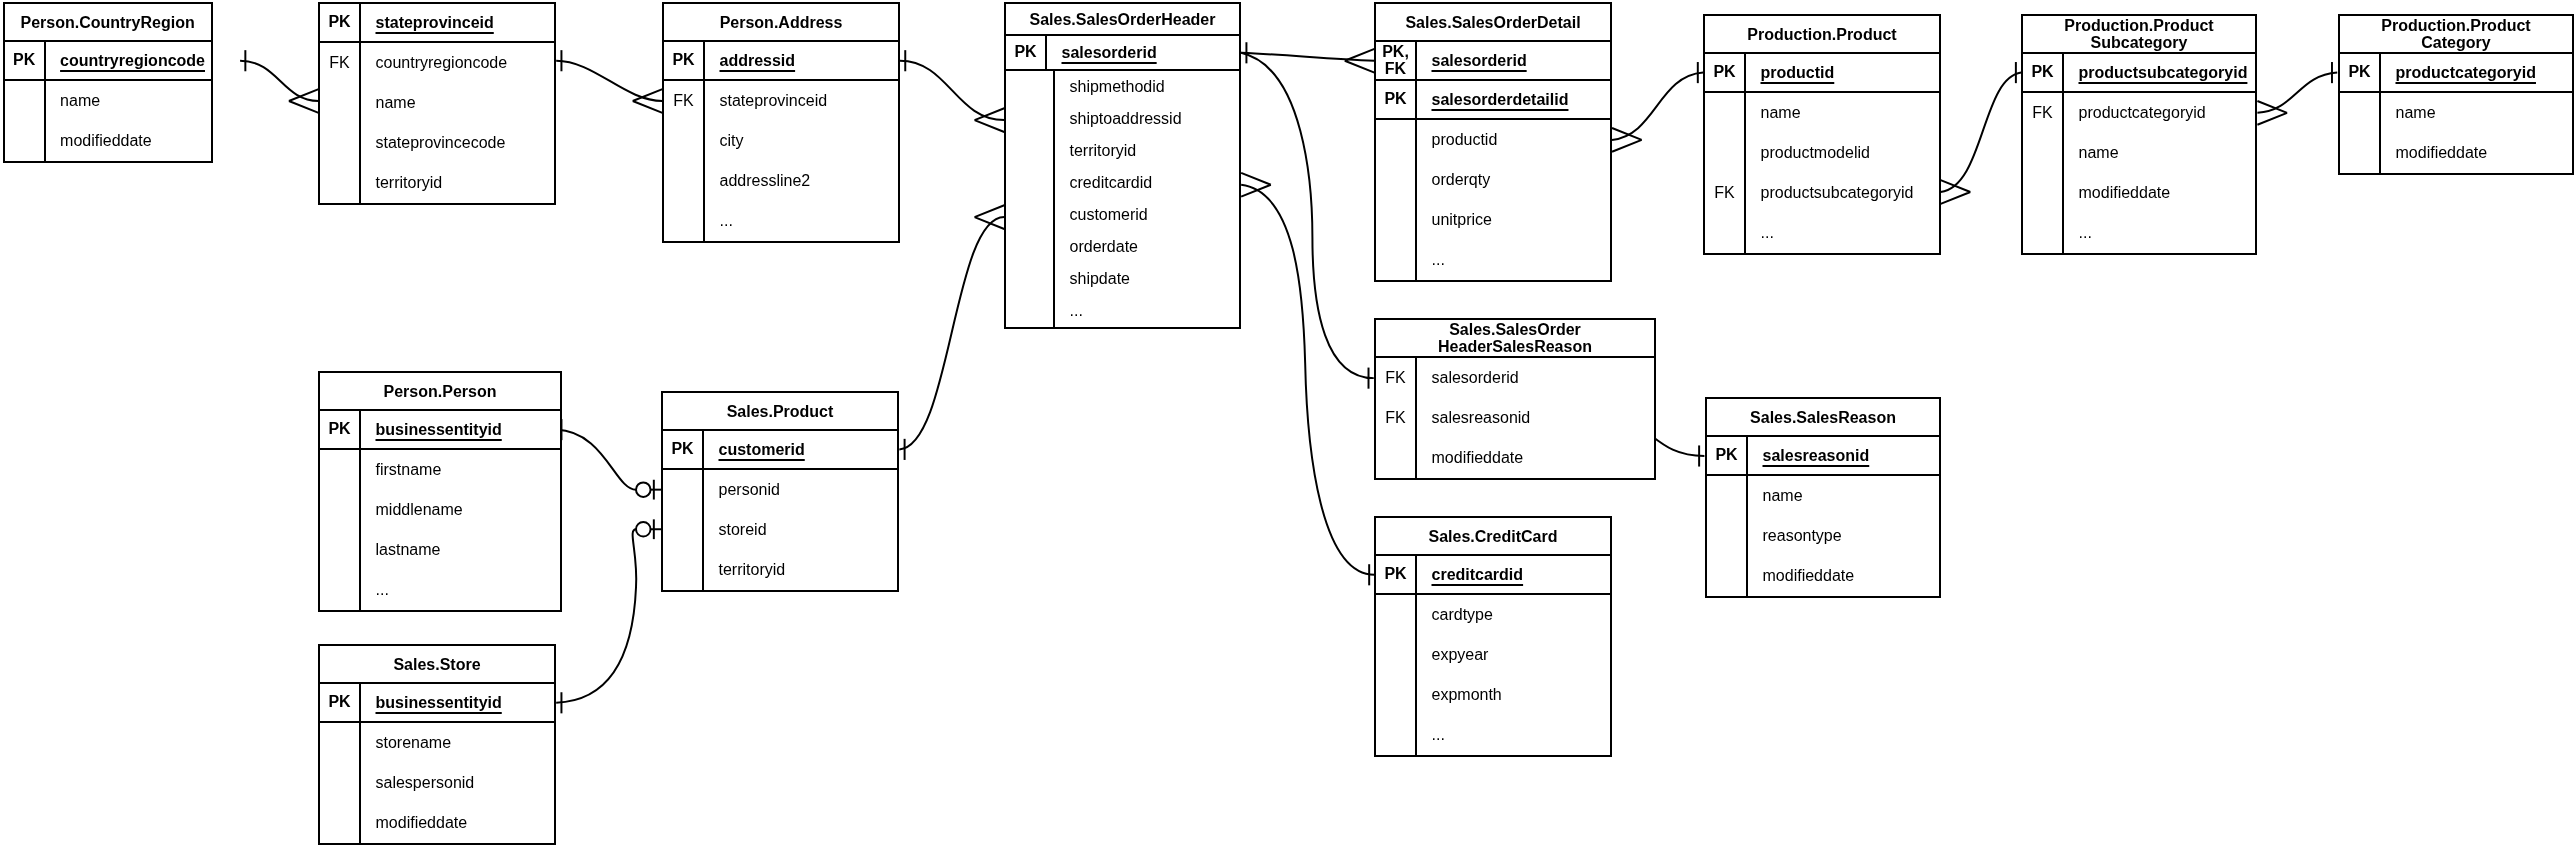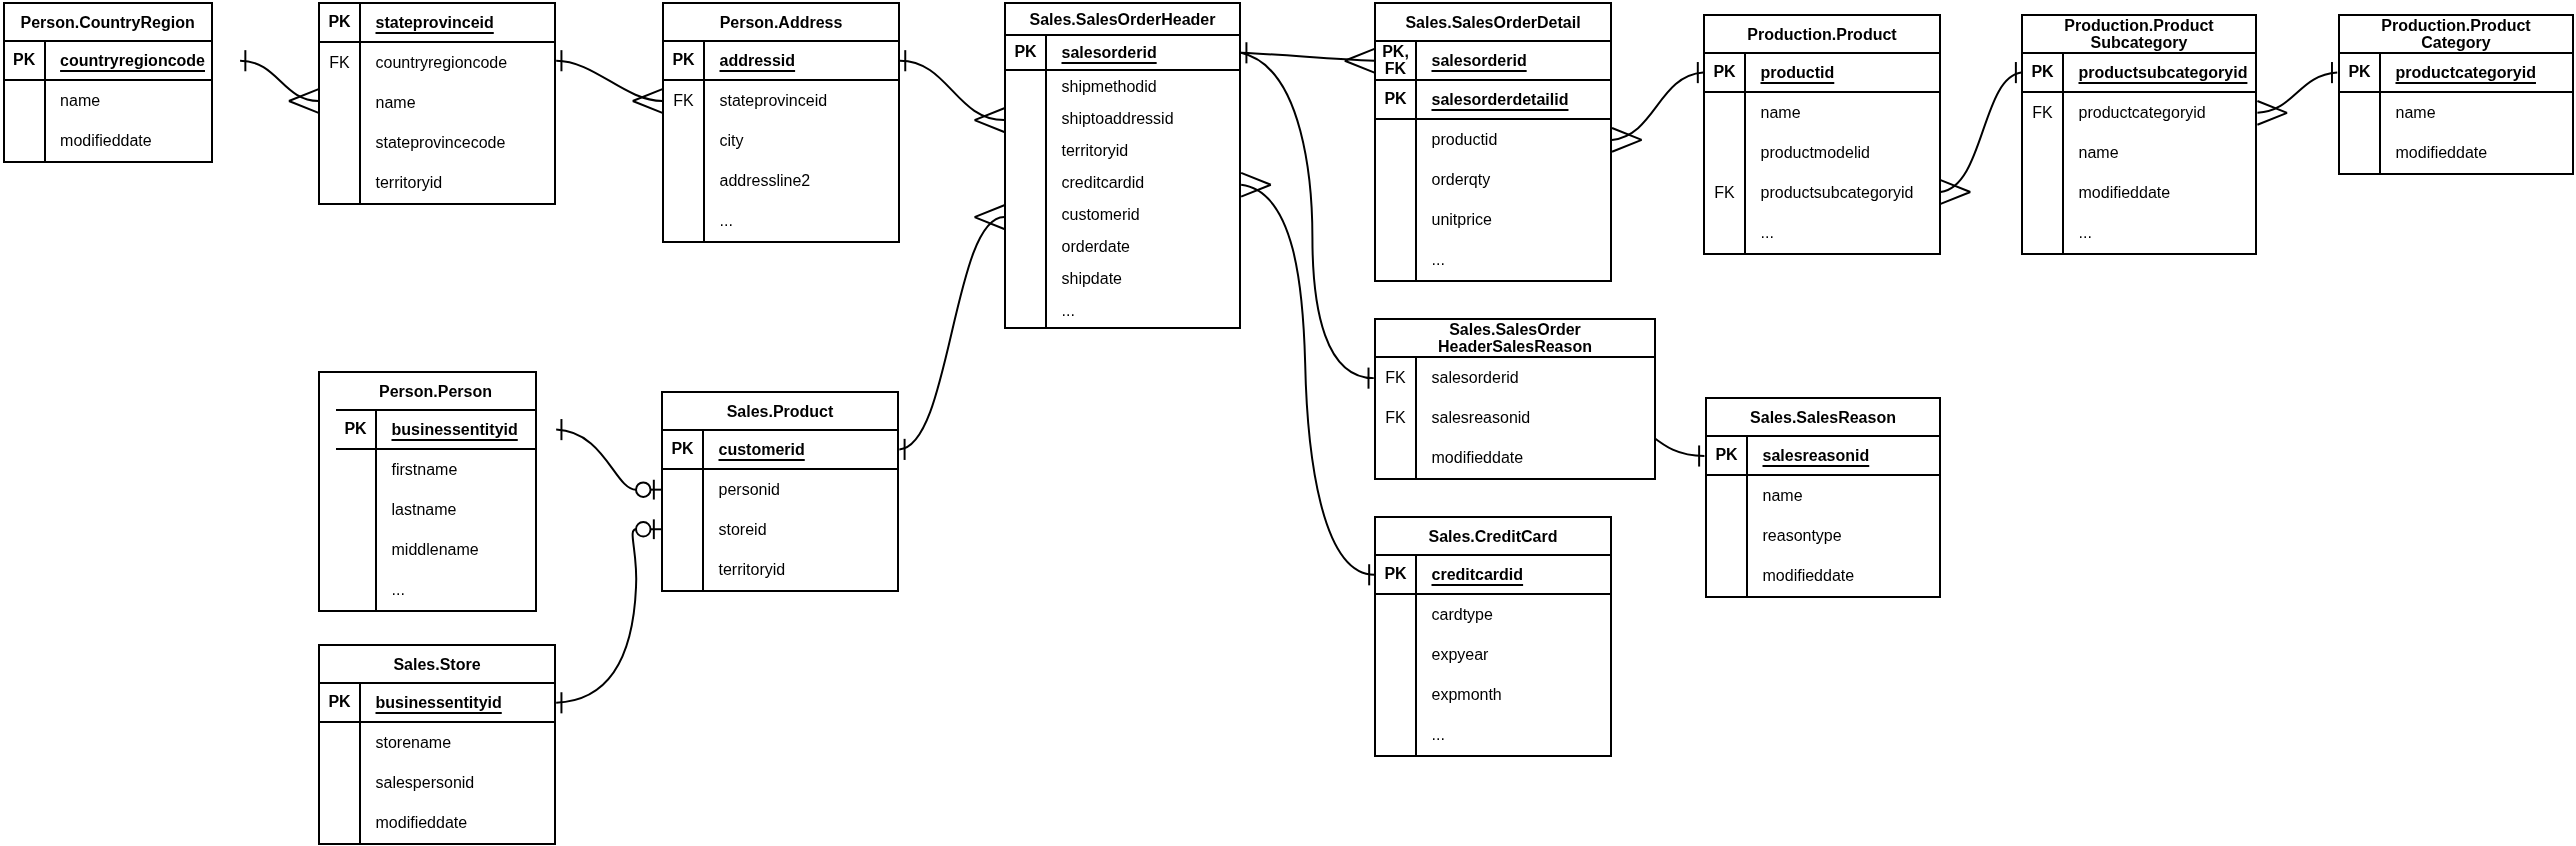--- a/index.html
+++ b/index.html
@@ -14,21 +14,21 @@
   .krow{border-bottom:2px solid #000;height:37px;}
   .kc{width:39px;border-right:2px solid #000;display:flex;align-items:center;justify-content:center;
       font-weight:bold;font-size:16px;white-space:pre-line;line-height:16.5px;flex:none;text-align:center;}
   .kn{display:flex;align-items:center;padding-left:14.5px;font-weight:bold;font-size:16px;
       text-decoration:underline;text-decoration-thickness:1.7px;text-underline-offset:4px;white-space:nowrap;}
   .arow{height:40px;}
   .arow .kc{font-weight:normal;}
   .an{display:flex;align-items:center;padding-left:14.5px;font-size:16px;white-space:nowrap;}
   .compact .ttl{height:30px;}
   .compact .krow{height:33px;}
-  .compact .arow{height:32px;}
+  .compact .arow{height:32px;margin-left:8px;}
 </style>
 </head>
 <body>
 
 <div class="canvas">
 
 <svg class="wires" width="2576" height="846" viewBox="0 0 3902 1282">
   <g>
     <path class="ln" d="M363,92 C420,92 428,153 482,153"></path>
     <path class="ln" d="M371,76 L371,108"></path>
@@ -290,37 +290,37 @@
   <div class="row arow">
     <div class="kc"></div>
     <div class="an">name</div>
   </div>
   <div class="row arow">
     <div class="kc"></div>
     <div class="an">modifieddate</div>
   </div>
 </div>
 
-<div class="tbl" style="left:318px;top:371px;width:219px;padding-left:16px;">
+<div class="tbl" style="left:318px;top:371px;width:244px;">
   <div class="ttl">Person.Person</div>
   <div class="row krow">
     <div class="kc">PK</div>
     <div class="kn">businessentityid</div>
   </div>
   <div class="row arow">
     <div class="kc"></div>
     <div class="an">firstname</div>
   </div>
   <div class="row arow">
     <div class="kc"></div>
+    <div class="an">middlename</div>
+  </div>
+  <div class="row arow">
+    <div class="kc"></div>
     <div class="an">lastname</div>
-  </div>
-  <div class="row arow">
-    <div class="kc"></div>
-    <div class="an">middlename</div>
   </div>
   <div class="row arow">
     <div class="kc"></div>
     <div class="an">...</div>
   </div>
 </div>
 
 <div class="tbl" style="left:661px;top:391px;width:238px;">
   <div class="ttl">Sales.Product</div>
   <div class="row krow">

